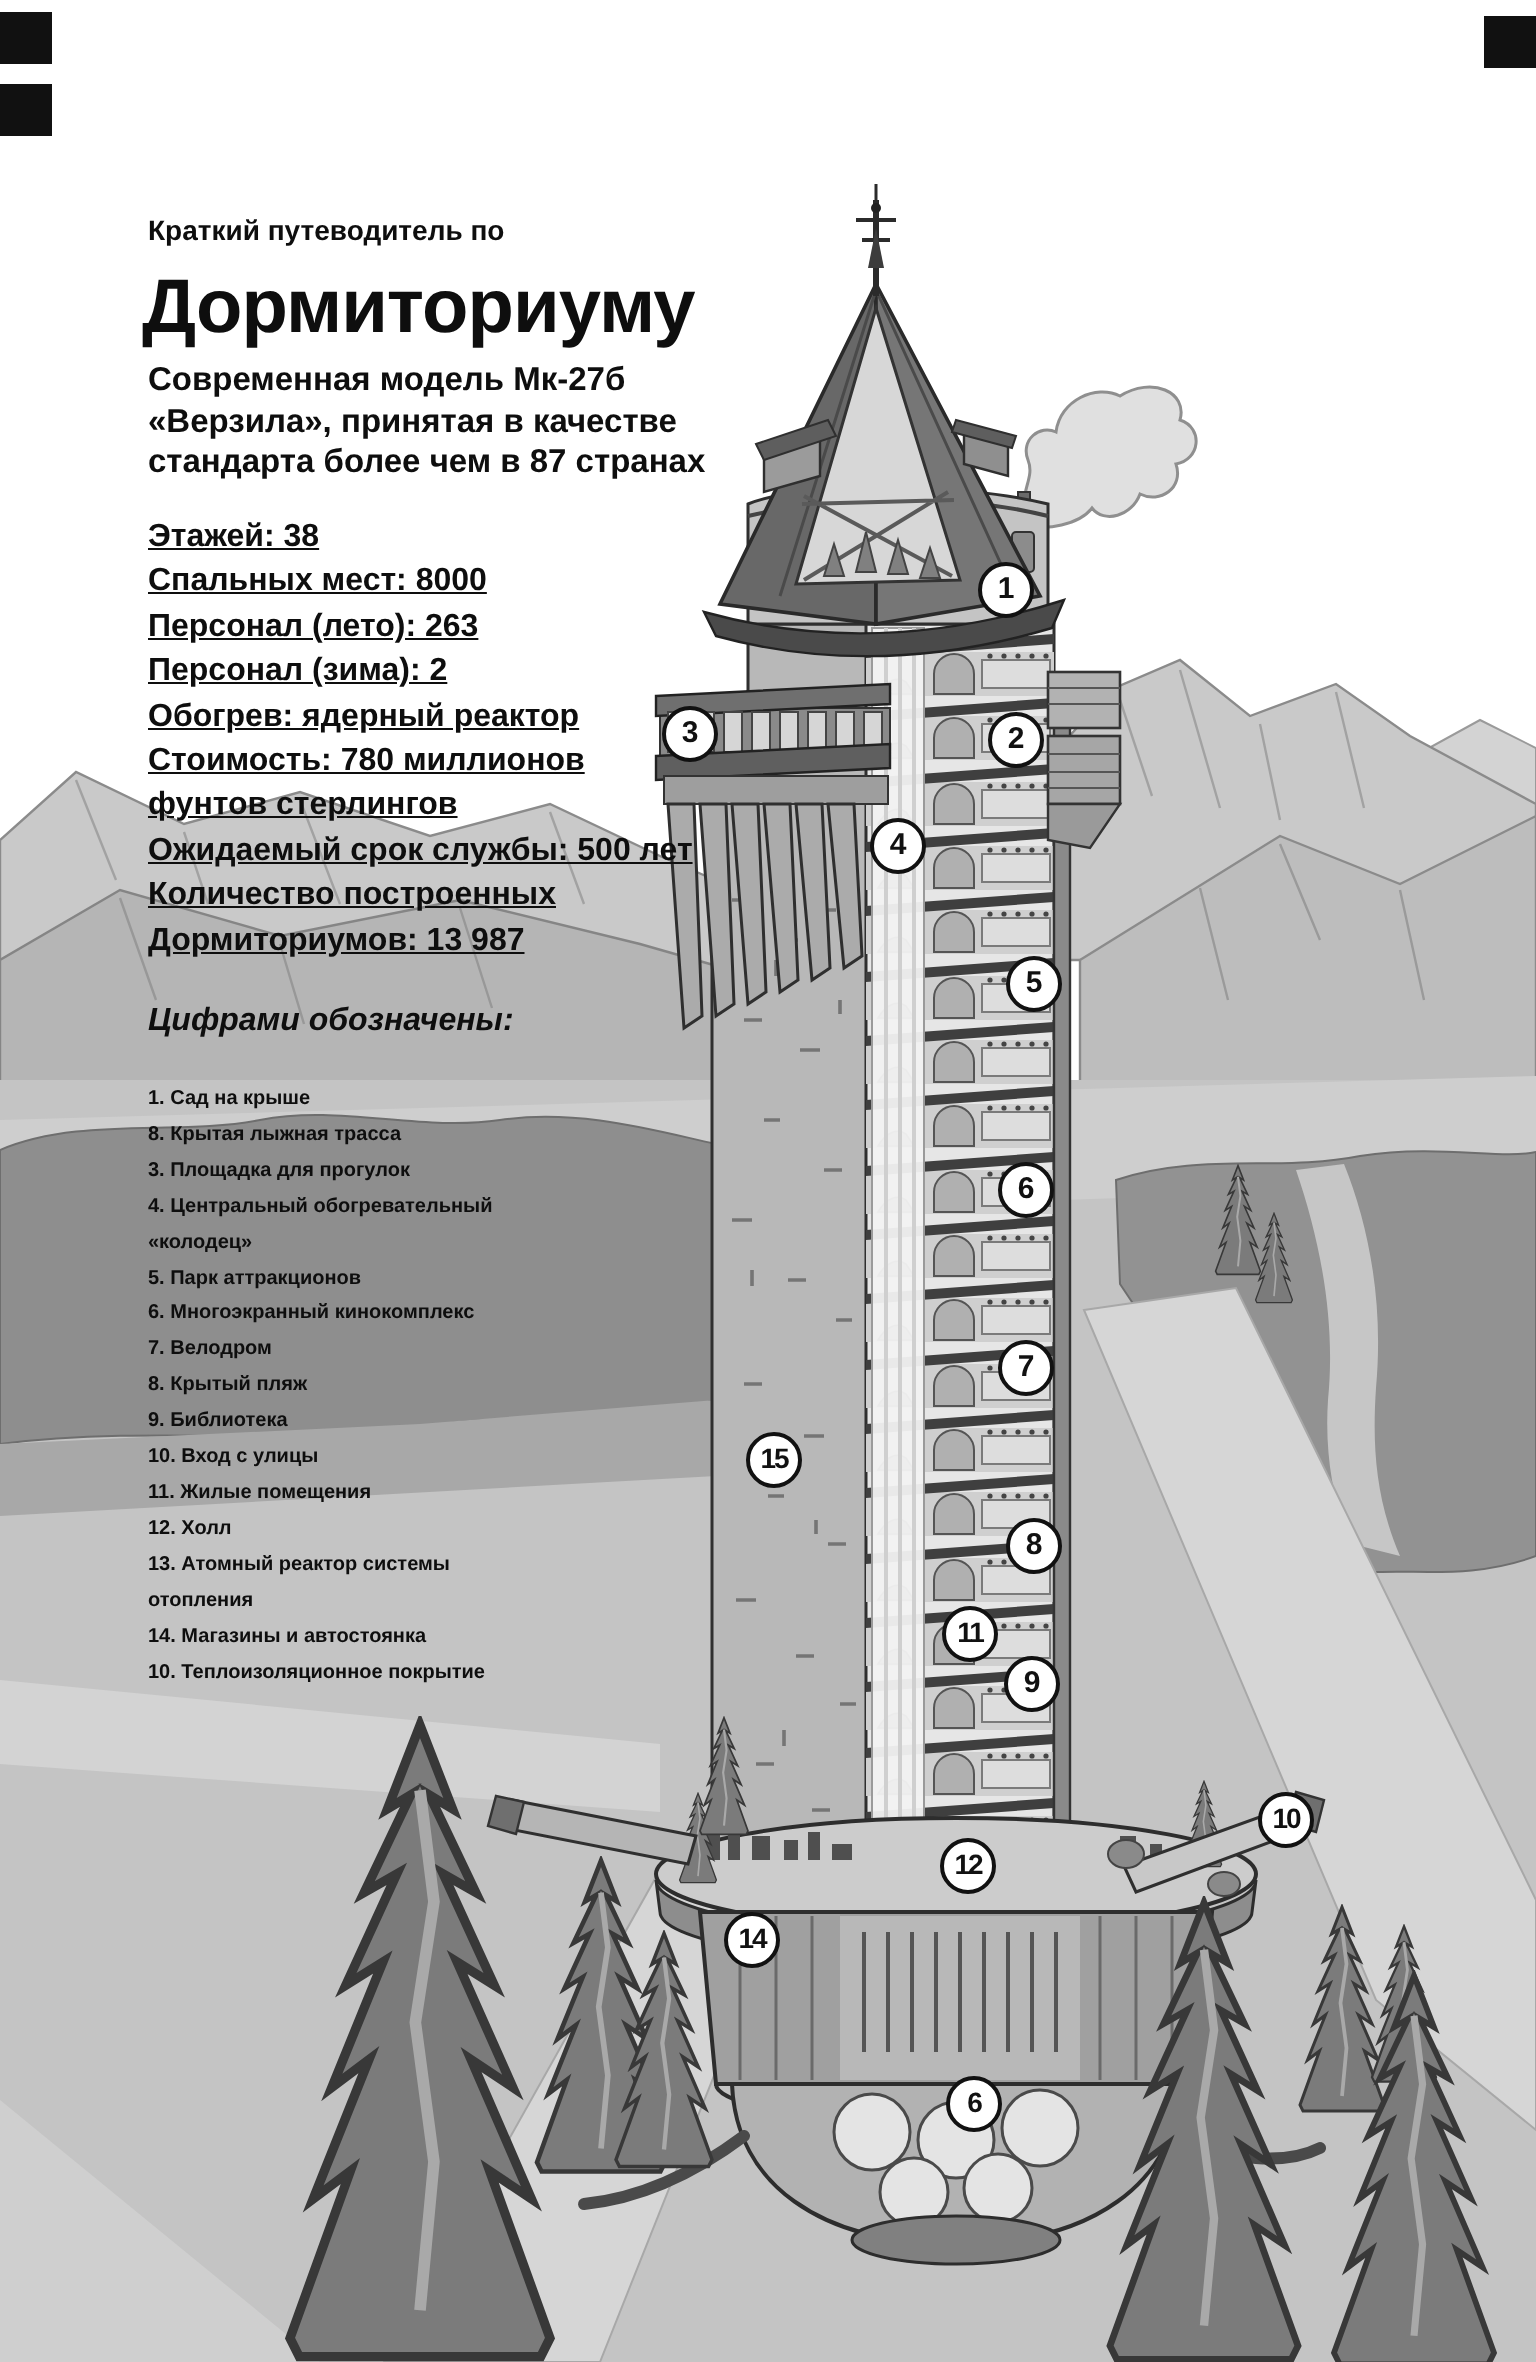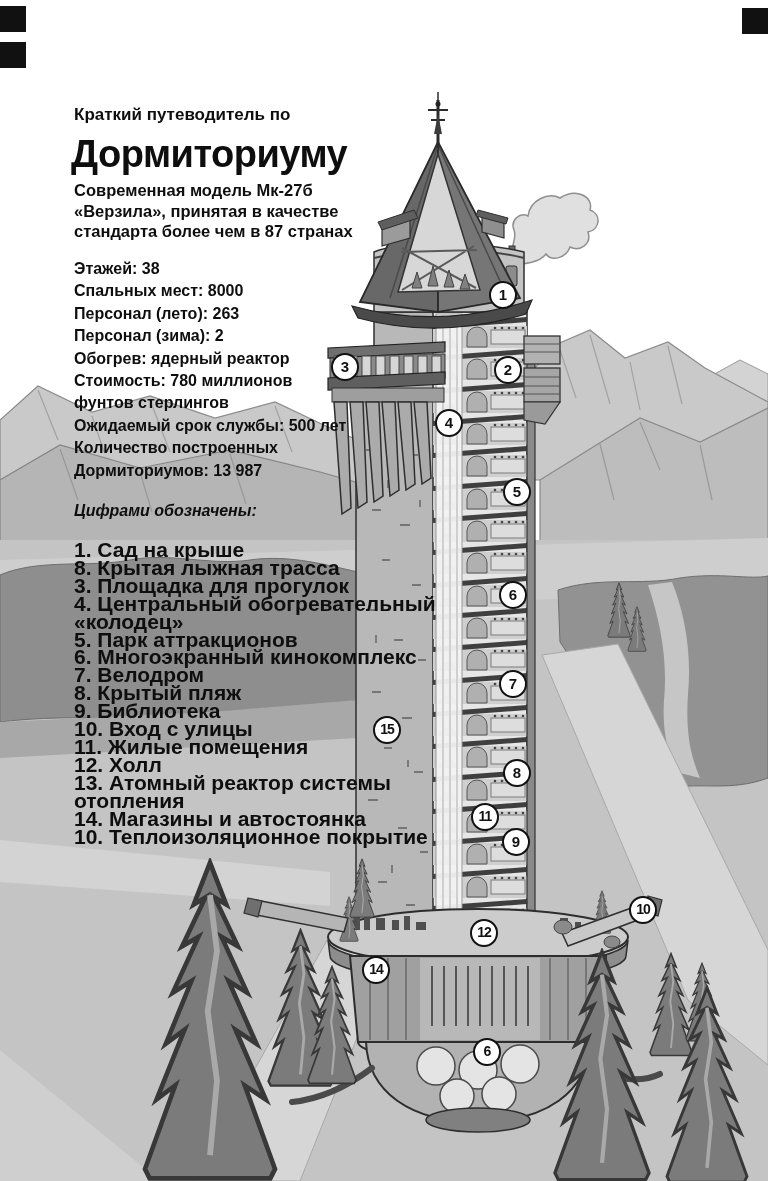--- a/index.html
+++ b/index.html
@@ -1,27 +1,27 @@
 <!DOCTYPE html>
 <html><head>
 <meta charset="utf-8">
 <style>
   html,body{margin:0;padding:0;background:#ffffff;}
   body{width:768px;height:1181px;position:relative;overflow:hidden;
        font-family:"Liberation Sans",sans-serif;color:#0e0e0e;}
   #scene{position:absolute;left:0;top:0;z-index:1;}
   .txt{position:absolute;z-index:3;font-weight:bold;white-space:nowrap;}
-  #kicker{left:74px;top:105px;font-size:17px;line-height:20px;}
+  #kicker{left:74px;top:105px;font-size:14px;line-height:20px;}
   #title{left:71px;top:132px;font-size:38px;line-height:44px;letter-spacing:-0.5px;}
   #subtitle{left:74px;top:180px;font-size:16.5px;}
   #subtitle .ln{line-height:20.5px;}
-  #stats{left:74px;top:258px;font-size:16px;}
+  #stats{left:74px;top:258px;font-size:16px;text-decoration:underline;}
   #stats .ln{line-height:22.4px;}
   #legendHead{left:74px;top:502px;font-size:16px;line-height:18px;font-style:italic;}
-  #legend{left:74px;top:541px;font-size:21px;}
+  #legend{left:74px;top:541px;font-size:10px;}
   #legend .ln{line-height:17.9px;}
   #callouts{position:absolute;left:0;top:0;width:768px;height:1181px;z-index:4;}
   .callout{position:absolute;width:28px;height:28px;border:2.5px solid #111;
            border-radius:50%;background:#fff;box-sizing:border-box;
            font-weight:bold;font-size:15px;line-height:23px;text-align:center;
            color:#111;}
   .callout.two{font-size:14px;letter-spacing:-1px;}
   .regmark{position:absolute;width:26px;height:26px;background:#111;z-index:5;}
 </style>
 </head>

